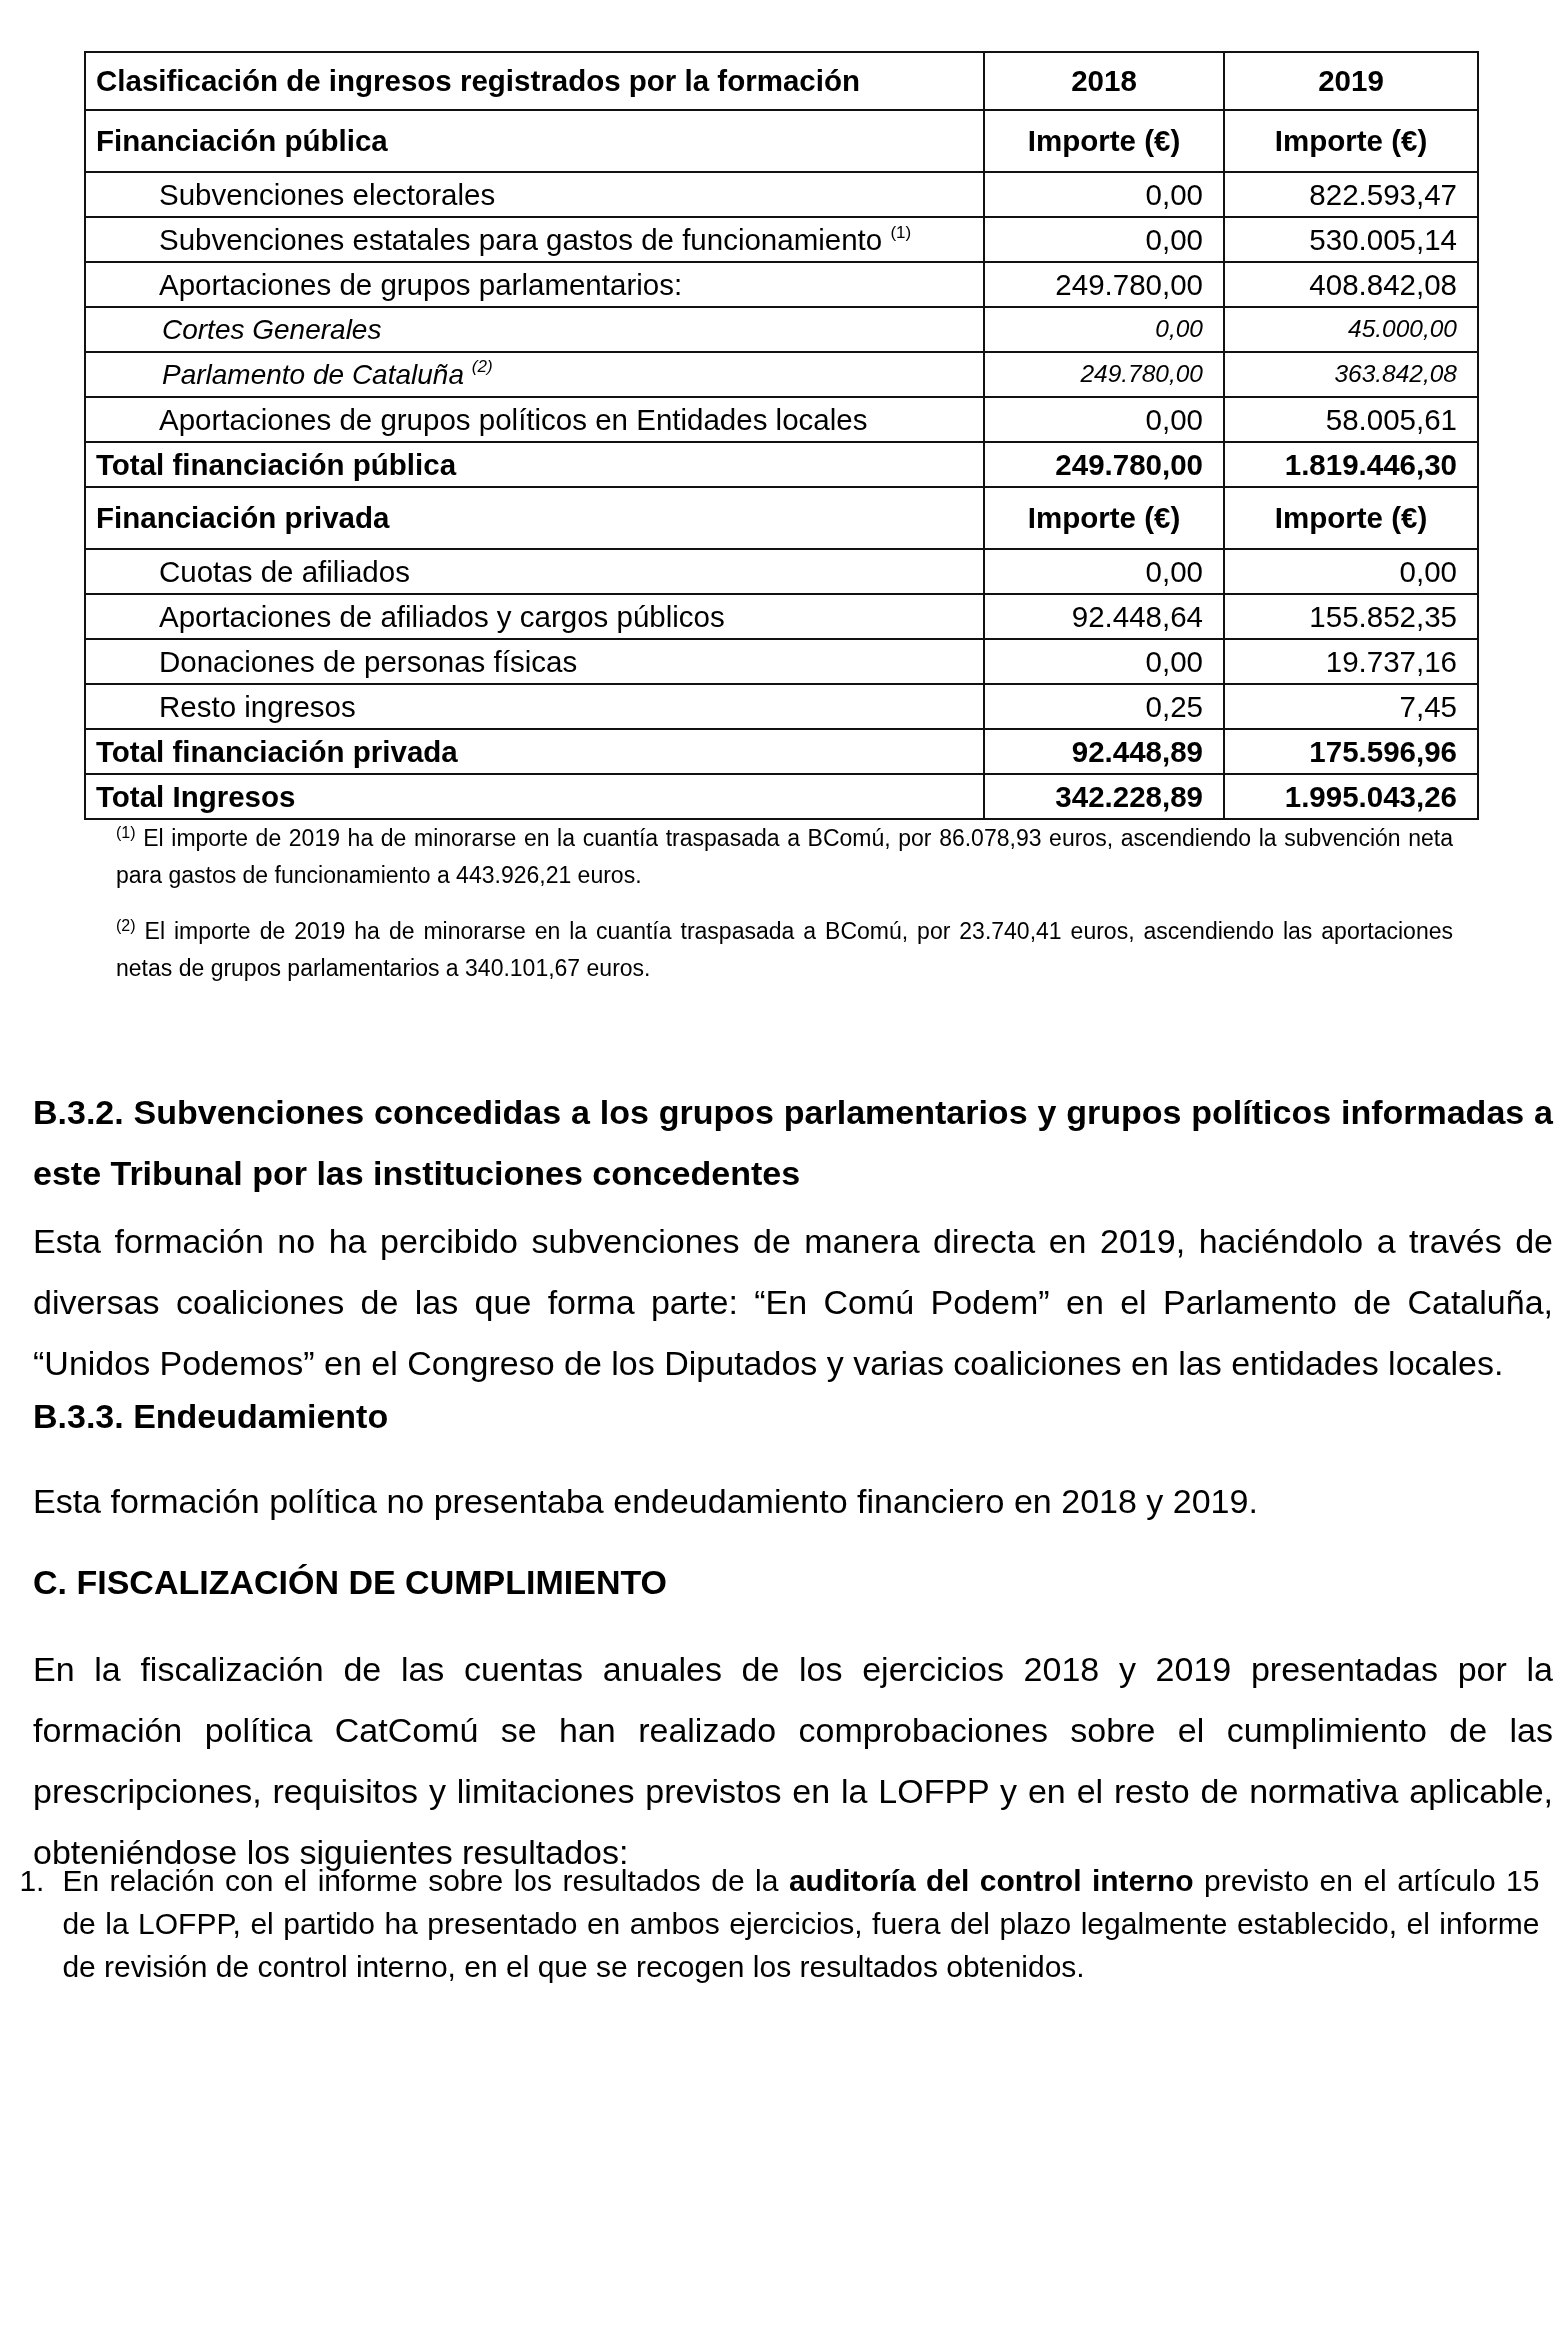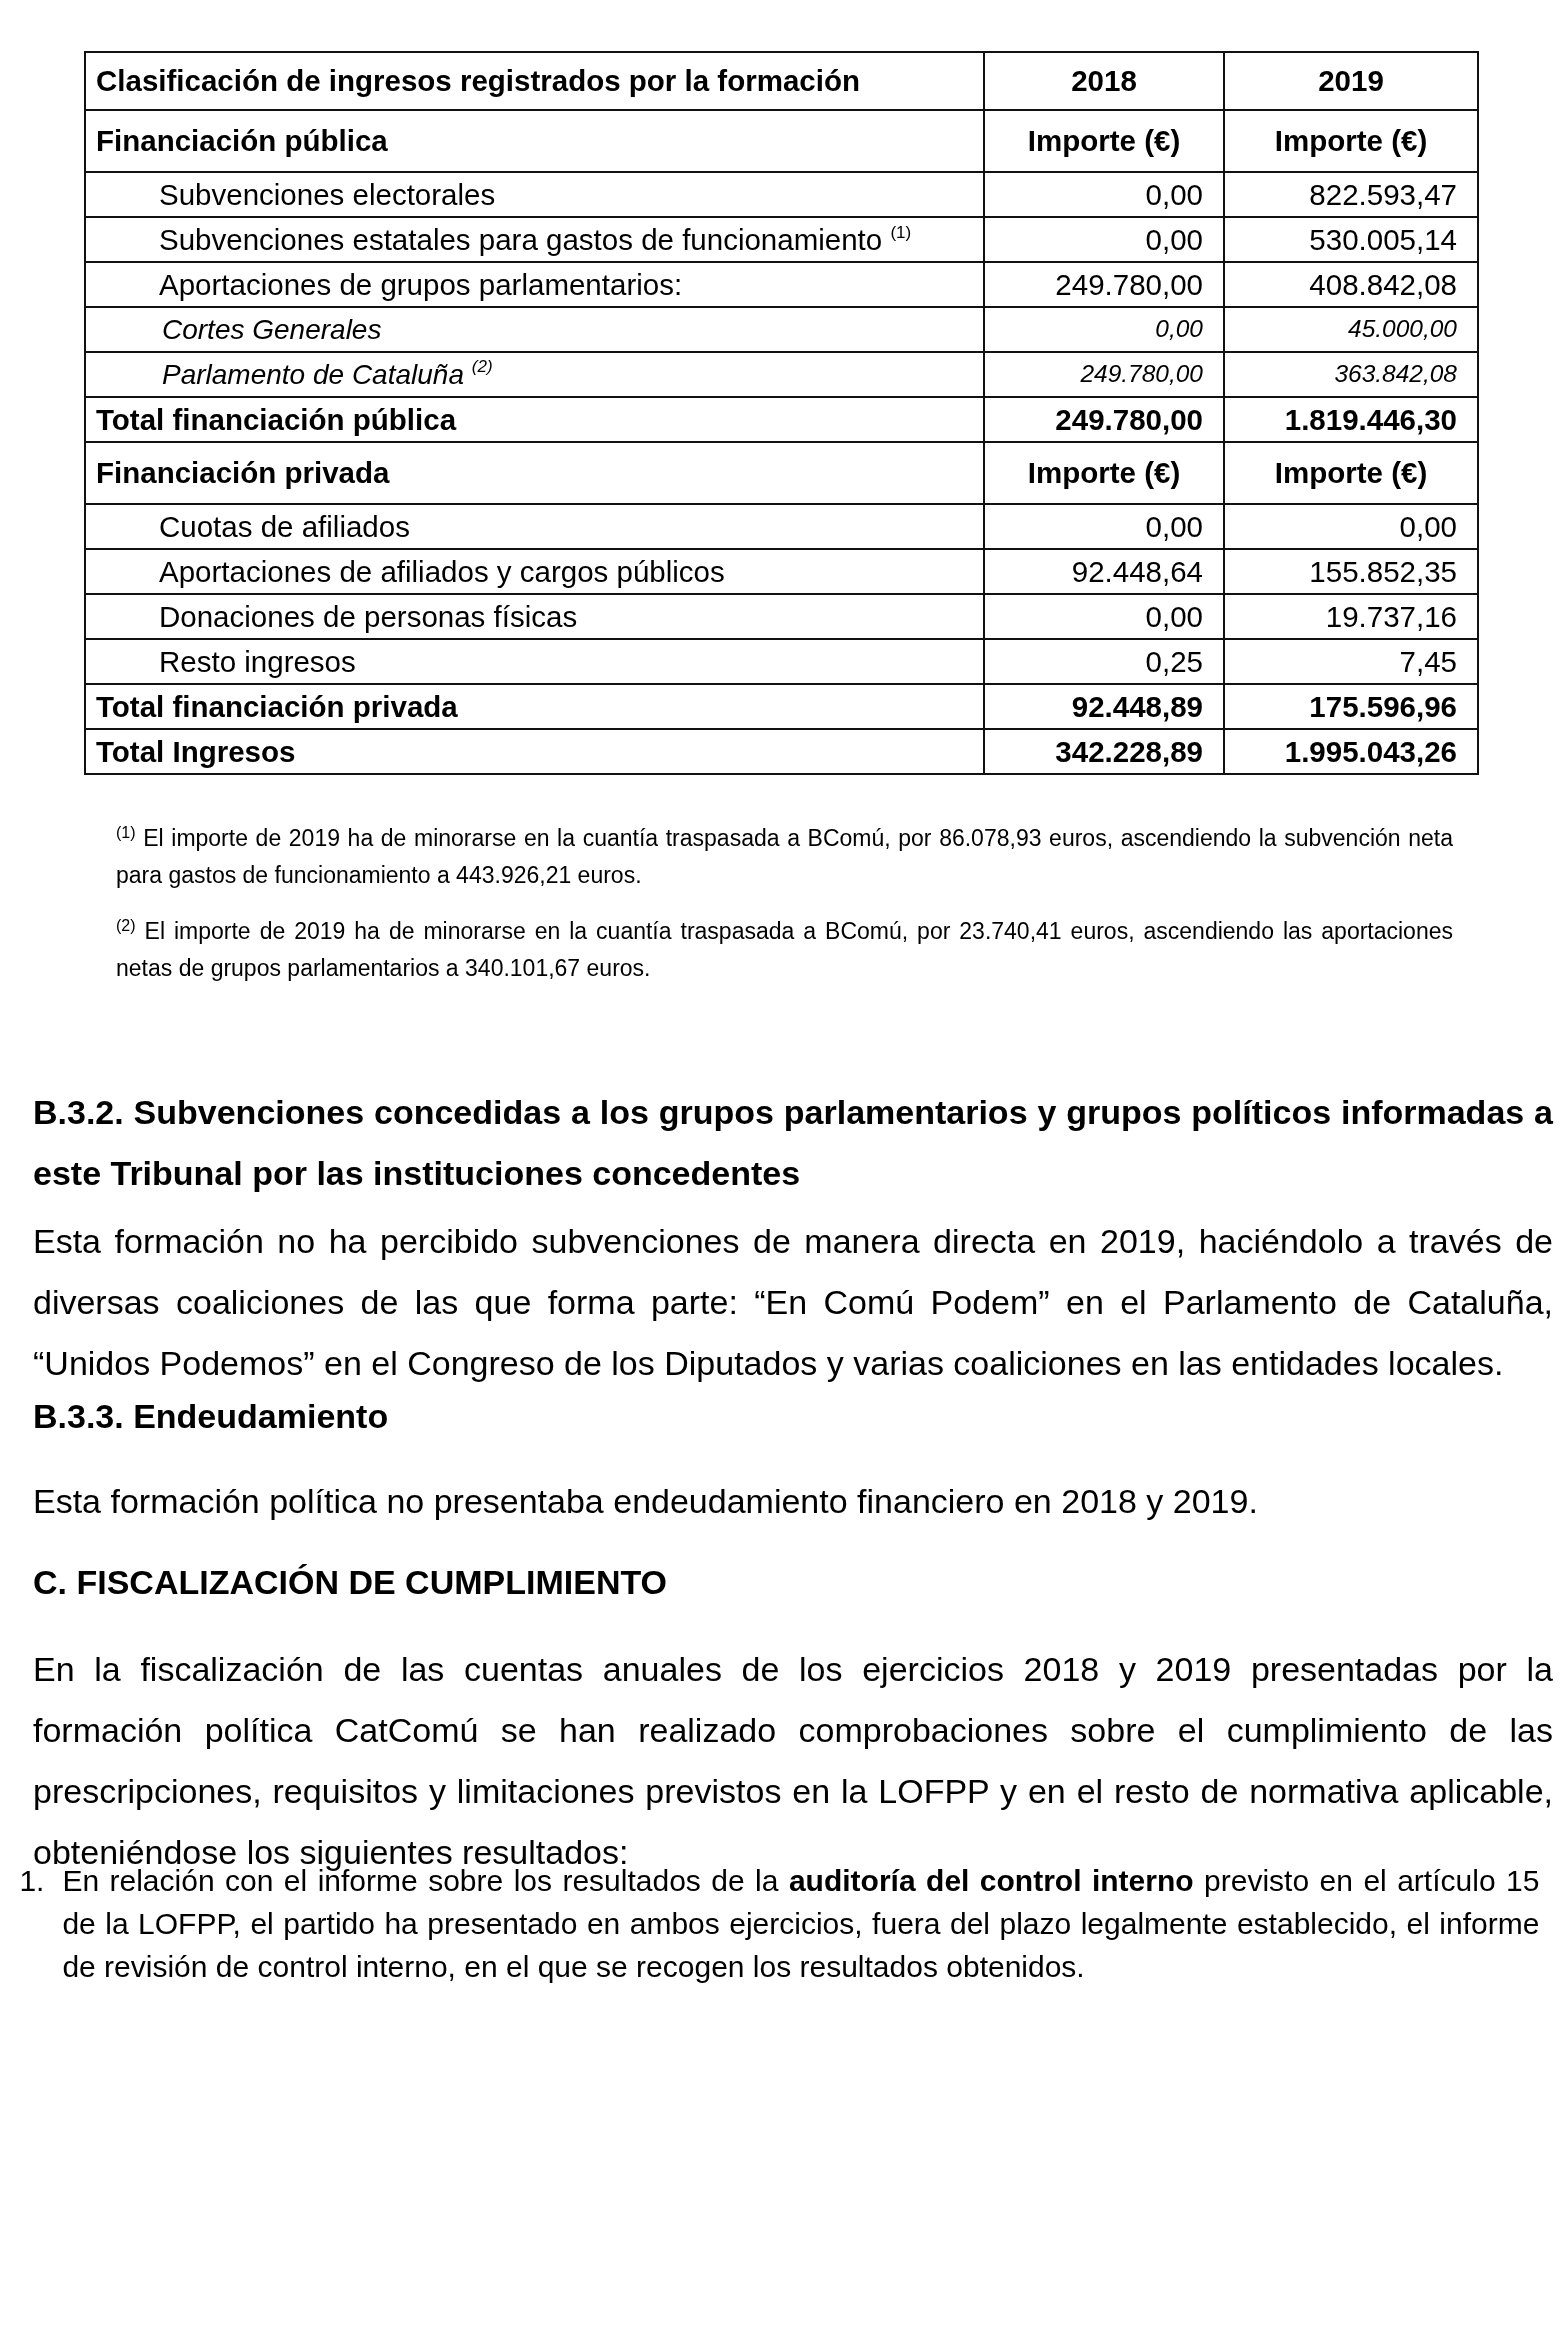--- a/index.html
+++ b/index.html
@@ -89,20 +89,25 @@
       <td class="ind2 small">Cortes Generales</td>
       <td class="num it">0,00</td>
       <td class="num it">45.000,00</td>
     </tr>
     <tr>
       <td class="ind2 small"><span>Parlamento de Cataluña</span> <sup class="fn it">(2)</sup></td>
       <td class="num it">249.780,00</td>
       <td class="num it">363.842,08</td>
     </tr>
     <tr>
+      <td class="ind1">Aportaciones de grupos políticos en Entidades locales</td>
+      <td class="num">0,00</td>
+      <td class="num">58.005,61</td>
+    </tr>
+    <tr>
       <td class="b">Total financiación pública</td>
       <td class="b num">249.780,00</td>
       <td class="b num">1.819.446,30</td>
     </tr>
     <tr class="h-section">
       <td class="b">Financiación privada</td>
       <td class="b ctr">Importe (€)</td>
       <td class="b ctr">Importe (€)</td>
     </tr>
     <tr>

